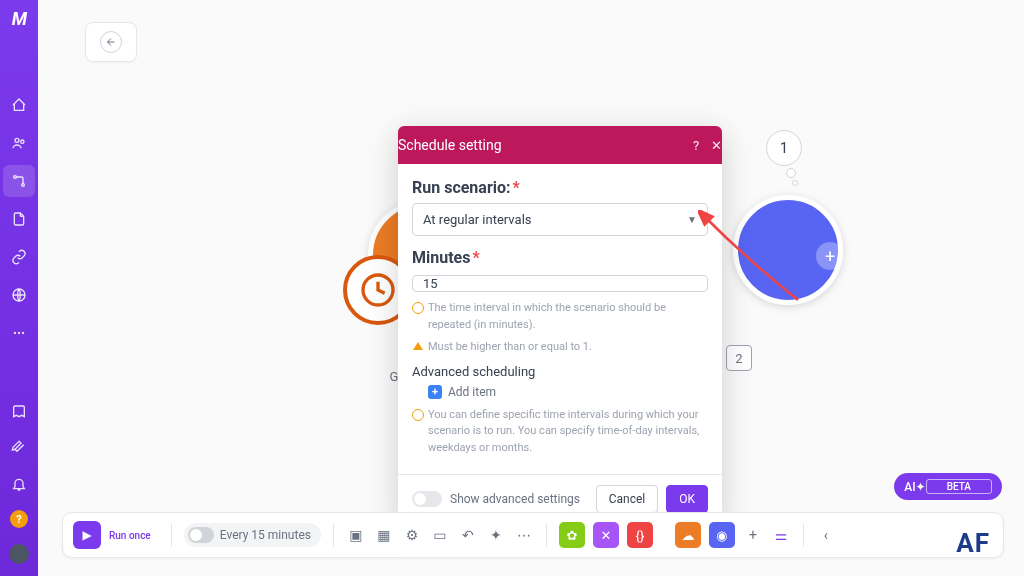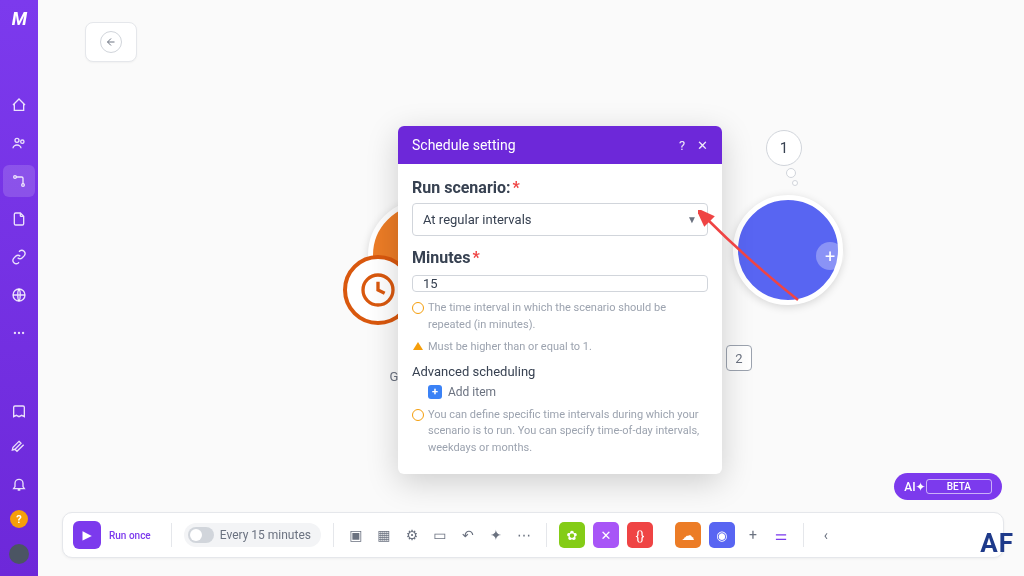--- a/index.html
+++ b/index.html
@@ -21,21 +21,21 @@
 .node-title .check{display:inline-flex;width:18px;height:18px;background:#84cc16;border-radius:50%;color:#fff;align-items:center;justify-content:center;font-size:11px;margin-right:4px;vertical-align:middle}
 .node-title .name{color:#84cc16;font-size:18px;font-weight:500}
 .node-title .sub{color:#6b7280;font-size:13px;margin-top:2px}
 .node-discord{position:absolute;left:695px;top:195px}
 .discord-circle{width:110px;height:110px;border-radius:50%;background:#5865f2;border:5px solid #fff;box-shadow:0 2px 8px rgba(0,0,0,.15);display:flex;align-items:center;justify-content:center;color:#fff;font-size:32px;position:relative}
 .badge-1{position:absolute;left:728px;top:130px;width:36px;height:36px;border-radius:50%;background:#fff;border:1px solid #d1d5db;display:flex;align-items:center;justify-content:center;font-size:15px;color:#374151}
 .thought{position:absolute;left:740px;top:168px;display:flex;flex-direction:column;gap:2px}
 .thought span{display:block;background:#fff;border:1px solid #d1d5db;border-radius:50%}
 .badge-2{position:absolute;left:688px;top:345px;width:26px;height:26px;border:1px solid #9ca3af;border-radius:4px;display:flex;align-items:center;justify-content:center;font-size:13px;color:#6b7280;background:#fff}
 .modal{position:absolute;left:398px;top:126px;width:324px;background:#fff;border-radius:6px;box-shadow:0 8px 32px rgba(0,0,0,.18);overflow:hidden}
-.modal-header{background:#6d28d9;color:#fff;padding:11px 14px;display:flex;align-items:center;font-size:14px}
+.modal-header{background:#be185d;color:#fff;padding:11px 0;display:flex;align-items:center;font-size:14px}
 .modal-header .sp{flex:1}
 .modal-header .ic{margin-left:12px;opacity:.9;cursor:pointer;font-size:13px}
 .modal-body{padding:14px 14px 12px}
 .lbl{font-size:16px;font-weight:700;color:#374151;margin-bottom:6px;display:block}
 .req{color:#ef4444;margin-left:2px}
 .select{border:1px solid #d1d5db;border-radius:4px;padding:8px 10px;font-size:13px;color:#374151;display:flex;align-items:center;cursor:pointer;margin-bottom:12px}
 .select .arr{margin-left:auto;font-size:10px;color:#6b7280}
 .input{border:1px solid #d1d5db;border-radius:4px;padding:0 10px;font-size:13px;color:#374151;width:100%;margin-bottom:8px}
 .hint{font-size:11px;color:#9ca3af;line-height:1.5;padding-left:16px;position:relative;margin-bottom:6px}
 .hint::before{content:"";position:absolute;left:0;top:2px;width:10px;height:10px;border-radius:50%;border:1.5px solid #f59e0b}
@@ -54,21 +54,21 @@
 .run-btn{background:#7c3aed;color:#fff;width:28px;height:28px;border-radius:6px;display:flex;align-items:center;justify-content:center;font-size:12px}
 .run-txt{color:#7c3aed;font-size:10px;font-weight:500;margin-right:8px}
 .sched-toggle{background:#f3f4f6;border-radius:14px;padding:4px 10px 4px 4px;display:flex;align-items:center;gap:6px;font-size:12px;color:#6b7280}
 .sched-toggle .sw{width:26px;height:16px;background:#d1d5db;border-radius:8px;position:relative}
 .sched-toggle .sw::after{content:"";position:absolute;width:12px;height:12px;background:#fff;border-radius:50%;top:2px;left:2px}
 .sep{width:1px;height:24px;background:#e5e7eb;margin:0 4px}
 .tool-ic{width:20px;height:20px;color:#6b7280;display:flex;align-items:center;justify-content:center;cursor:pointer;font-size:14px}
 .chip{width:26px;height:26px;border-radius:5px;display:flex;align-items:center;justify-content:center;color:#fff;font-size:13px}
 .ai-badge{position:absolute;right:22px;bottom:76px;background:#7c3aed;color:#fff;border-radius:16px;padding:6px 10px;display:flex;align-items:center;font-size:12px;font-weight:500}
 .ai-badge .beta{border:1px solid rgba(255,255,255,.6);border-radius:3px;padding:1px 20px;font-size:10px}
-.af{position:absolute;right:10px;bottom:18px;font-size:26px;font-weight:700;color:#1e3a8a;letter-spacing:1px}
+.af{position:absolute;right:34px;bottom:18px;font-size:26px;font-weight:700;color:#1e3a8a;letter-spacing:1px}
 </style>
 </head>
 <body>
 
 <div class="sidebar">
   <div class="logo">M</div>
   <div style="height:30px"></div>
   <div class="nav-icon">
       <svg width="16" height="16" viewBox="0 0 24 24" fill="none" stroke="currentColor" stroke-width="2">
         <path d="M3 12l9-9 9 9M5 10v10h14V10"></path>
@@ -189,20 +189,26 @@
     <input class="input" value="15" style="">
     <div class="hint">The time interval in which the scenario should be repeated (in minutes).</div>
     <div class="hint warn">Must be higher than or equal to 1.</div>
     <div class="section-title">Advanced scheduling</div>
     <div class="add-item">
       <span class="plus">+</span>
       <span>Add item</span>
     </div>
     <div class="hint">You can define specific time intervals during which your scenario is to run. You can specify time-of-day intervals, weekdays or months.</div>
   </div>
+  <div class="modal-footer">
+    <div class="toggle"></div>
+    <span class="footer-lbl">Show advanced settings</span>
+    <button class="btn">Cancel</button>
+    <button class="btn primary">OK</button>
+  </div>
 </div>
 
 <svg class="arrow" width="110" height="100">
   <defs>
       <marker id="ah" markerWidth="10" markerHeight="10" refX="2" refY="3" orient="auto">
         <path d="M0,0 L0,6 L8,3 z" fill="#ef4444"></path>
       </marker>
     </defs>
   <path d="M100,90 Q50,50 8,8" stroke="#ef4444" stroke-width="2.5" fill="none" marker-end="url(#ah)"></path>
 </svg>

